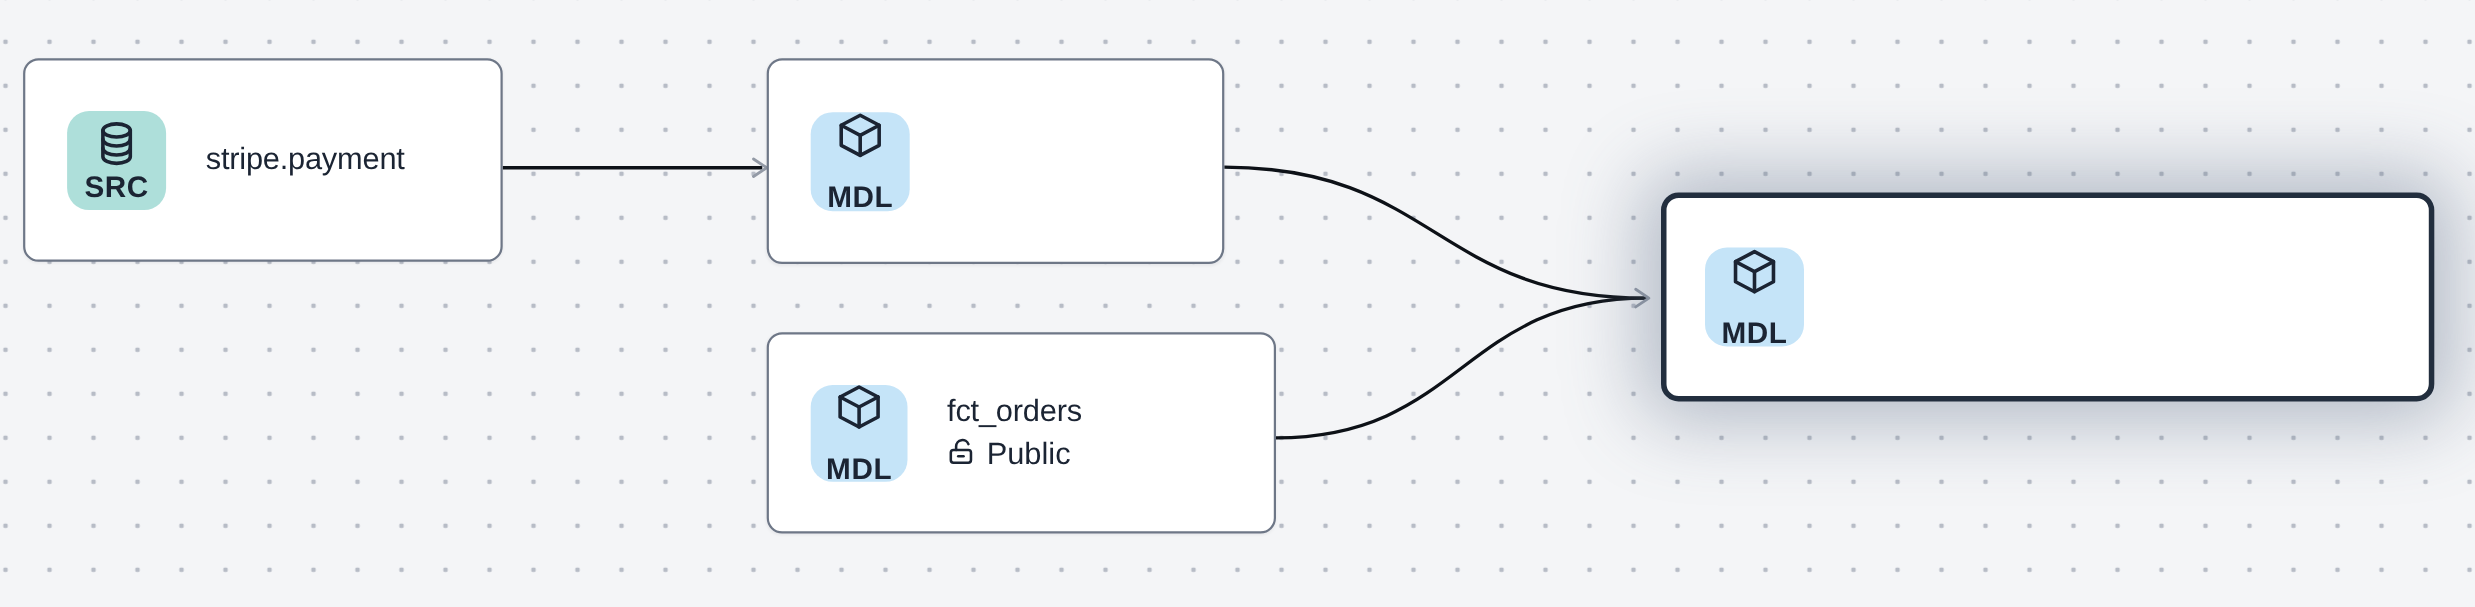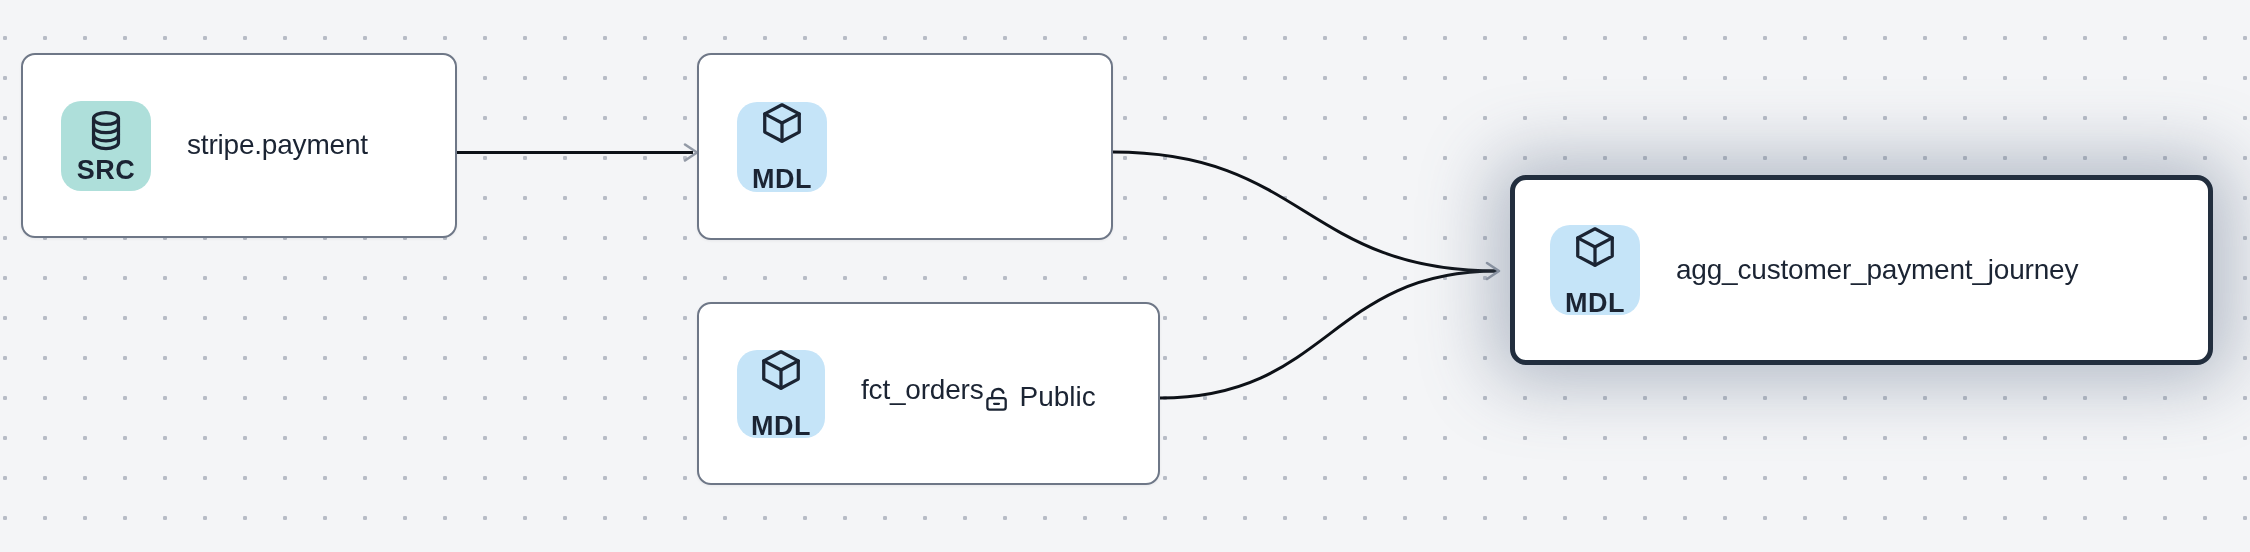--- a/index.html
+++ b/index.html
@@ -49,22 +49,22 @@
   }
   .badge{
     flex:0 0 auto;display:flex;flex-direction:column;align-items:center;justify-content:center;
     width:90px;height:90px;border-radius:20px;gap:3px;
   }
   .badge.src{background:var(--badge-src-bg);}
   .badge.mdl{background:var(--badge-mdl-bg);gap:20px;}
   .badge svg{display:block;}
   .badge-label{font-size:27px;font-weight:600;line-height:1;letter-spacing:0.5px;}
   .title{font-size:28px;line-height:1.15;white-space:nowrap;font-weight:500;letter-spacing:-0.2px;}
-  .text-col{display:flex;flex-direction:row;justify-content:center;}
-  .access-row{display:flex;align-items:flex-end;gap:9px;font-size:28px;margin-top:7px;}
+  .text-col{display:flex;flex-direction:column;justify-content:center;}
+  .access-row{display:flex;align-items:flex-start;gap:9px;font-size:28px;margin-top:7px;}
   .access-row svg{display:block;}
 </style>
 </head>
 <body>
 
 <div class="canvas">
 
   <svg class="edge-layer" viewBox="0 0 2250 552">
     <path class="edge" d="M457 152.5 L693 152.5"></path>
     <path class="edge" d="M1113 152 C1305 152, 1305 271, 1497 271"></path>
@@ -131,16 +131,15 @@
     <div class="badge mdl">
       <span>
         <svg width="46" height="46" viewBox="0 0 48 48" fill="none" stroke="#1b2433" stroke-width="3.4" stroke-linecap="round" stroke-linejoin="round">
           <path d="M24 5 L42 14.5 V33.5 L24 43 L6 33.5 V14.5 Z"></path>
           <path d="M6 14.5 L24 24 L42 14.5"></path>
           <path d="M24 24 V43"></path>
         </svg>
       </span>
       <span class="badge-label">MDL</span>
     </div>
-    <div class="title">agg_customer_payment_journey</div>
   </div>
 
 </div>
 
 </body></html>

